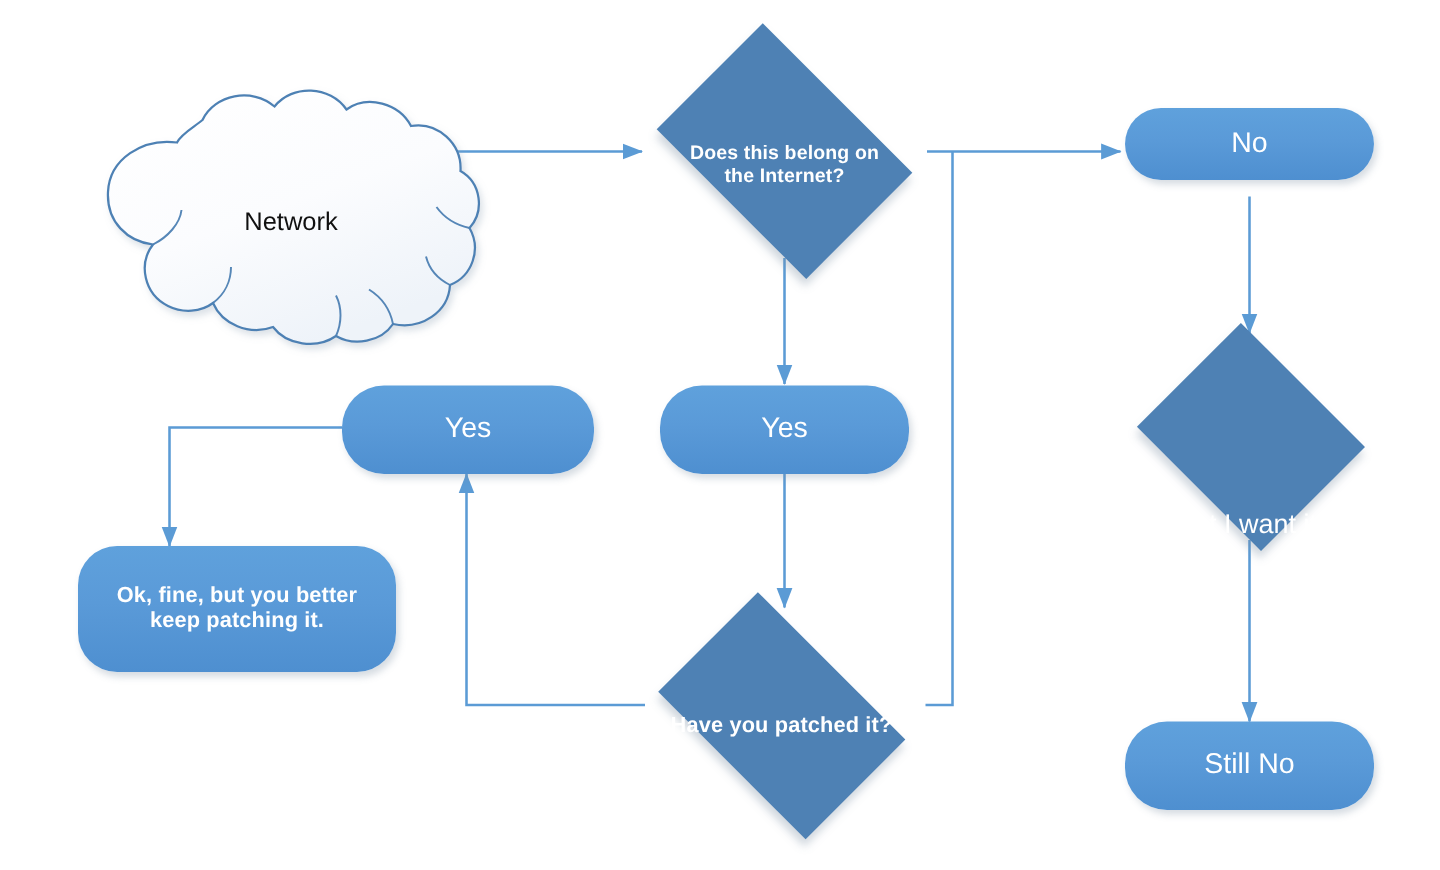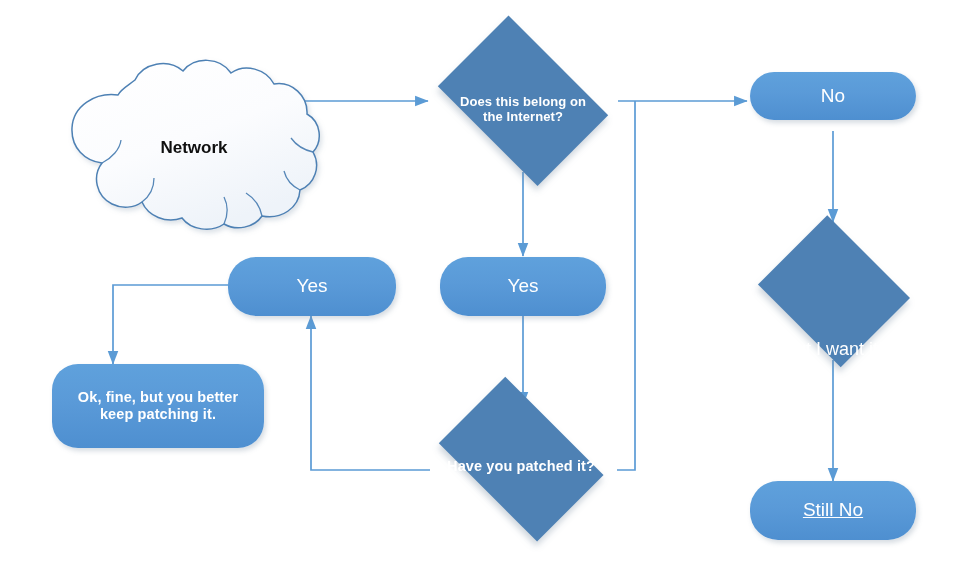--- a/index.html
+++ b/index.html
@@ -88,21 +88,21 @@
   #cloud-node .cloud-label {
     position: absolute;
     left: 0;
     top: 0;
     width: 100%;
     height: 100%;
     display: flex;
     align-items: center;
     justify-content: center;
     color: #101010;
-    font-weight: bold;
+    font-weight: normal;
     font-size: 17px;
     padding-left: 16px;
     box-sizing: border-box;
     z-index: 2;
   }
 </style>
 </head>
 <body>
 
 <div id="canvas">
@@ -184,29 +184,29 @@
 
   <div class="node pill" style="left:750px; top:72px; width:166px; height:48px;">
     <div class="label t-reg-lg">No</div>
   </div>
 
   <div class="node diamond" style="left:751px; top:222px; width:165px; height:138px;align-items:flex-end;">
     <div class="dia-face"></div>
     <div class="label t-reg-md">But I want it!</div>
   </div>
 
-  <div class="node pill" style="left:750px; top:481px; width:166px; height:59px;text-decoration:underline;">
+  <div class="node pill" style="left:750px; top:481px; width:166px; height:59px;">
     <div class="label t-reg-lg">Still No</div>
   </div>
 
   <div class="node pill" style="left:440px; top:257px; width:166px; height:59px;">
     <div class="label t-reg-lg">Yes</div>
   </div>
 
-  <div class="node diamond" style="left:423px; top:392px; width:196px; height:133px;">
+  <div class="node diamond" style="left:423px; top:410px; width:196px; height:133px;">
     <div class="dia-face"></div>
     <div class="label t-bold-md">Have you patched it?</div>
   </div>
 
   <div class="node pill" style="left:228px; top:257px; width:168px; height:59px;">
     <div class="label t-reg-lg">Yes</div>
   </div>
 
   <div class="node pill small-radius" style="left:8px; top:364px; width:212px; height:84px;">
     <div class="label t-bold-md">Ok, fine, but you better

